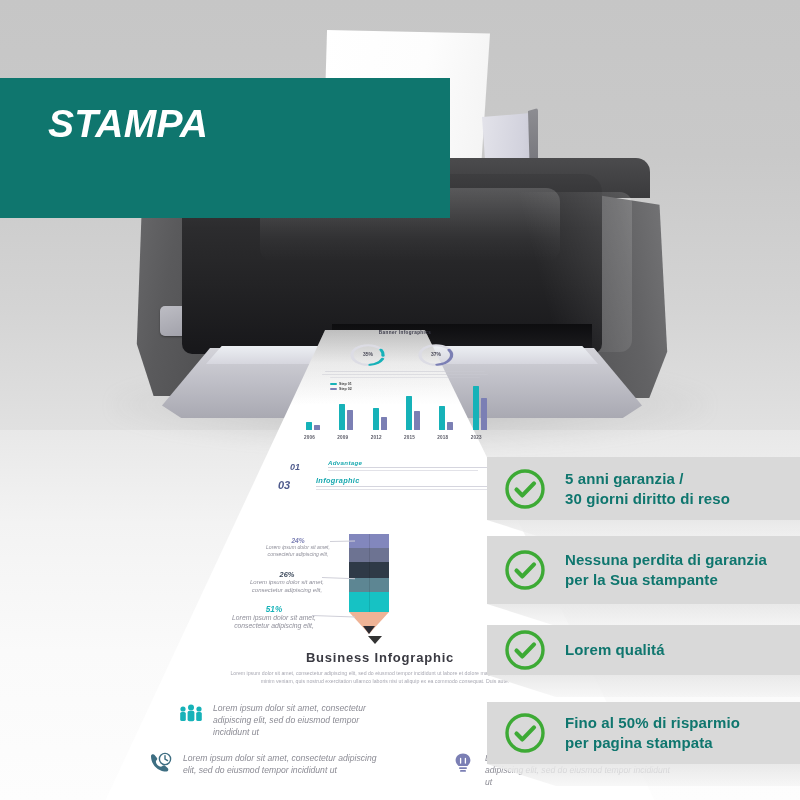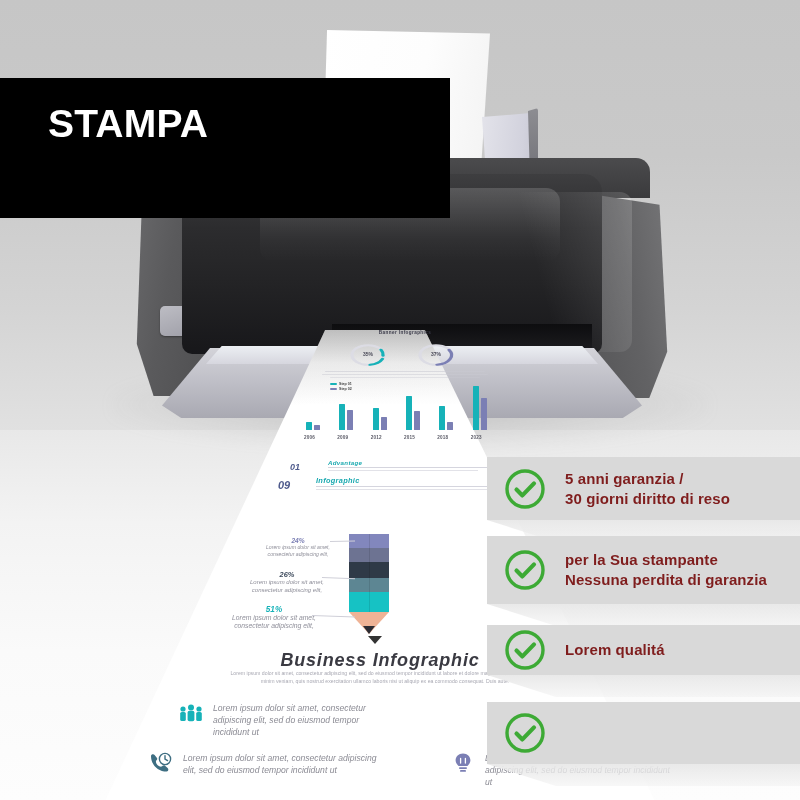--- a/index.html
+++ b/index.html
@@ -167,62 +167,63 @@
     position:absolute; left:35%; bottom:0; width:30%; height:8px;
     background:#2c2c34; clip-path:polygon(0% 0%, 100% 0%, 50% 100%);
   }
   .pct-block { position:absolute; text-align:right; }
   .pct-val { font-weight:bold; font-style:italic; }
   .pct-txt { color:#8e8e99; line-height:1.25; }
   .leader { position:absolute; height:.7px; background:#cfcfd8; transform-origin:left center; }
 
   .biz-title {
     position:absolute; left:230px; top:650px; width:300px; text-align:center;
-    font-size:18px; font-weight:bold; font-style:italic; color:#3a3a42;
+    font-size:13px; font-weight:bold; color:#3a3a42;
     letter-spacing:.8px;
   }
   .biz-arrow {
     position:absolute; left:368px; top:636px; width:0; height:0;
     border-left:7px solid transparent; border-right:7px solid transparent;
     border-top:8px solid #333;
   }
   .biz-para {
     position:absolute; left:225px; top:670px; width:320px; text-align:center;
     font-size:5.2px; color:#a9a9b3; line-height:1.5;
   }
 
   .ftrow { position:absolute; display:flex; align-items:flex-start; gap:9px; }
   .ft-ico { width:26px; height:22px; flex:0 0 auto; }
   .ft-txt { font-size:8.6px; font-style:italic; color:#8b8b94; line-height:1.42; }
 
   
   .banner {
     position:absolute; left:0; top:78px; width:450px; height:140px;
-    background:#000000;
+    background:#0f766e;
+    font-style:italic;
   }
   .banner h1 {
     position:absolute; left:48px; top:24px;
     color:#ffffff; font-size:39px; font-weight:bold; line-height:1.12;
     letter-spacing:.2px;
   }
   .banner h1 span { display:block; }
 
   
   .badge {
     position:absolute; left:487px; width:313px;
     background:#d9d9d9; display:flex; align-items:center;
   }
   .badge-tail {
     position:absolute; left:487px; width:313px; height:22px;
     background:linear-gradient(180deg, rgba(232,232,232,.95) 0%, rgba(240,240,240,.5) 100%);
     clip-path:polygon(0% 0%, 100% 0%, 100% 100%, 22% 100%);
   }
   .check { width:44px; height:44px; flex:0 0 auto; margin-left:16px; }
   .badge-text {
-    margin-left:18px; font-size:15px; font-weight:bold; color:#7f1d1d;
+    margin-left:18px; font-size:15px; font-weight:bold; color:#0f766e;
     line-height:1.32; letter-spacing:.1px;
   }
   .badge-text span { display:block; }
 </style>
 </head>
 <body>
 
 <div id="stage">
 
   <div class="bg-top"></div>
@@ -313,21 +314,21 @@
       </div>
 
     <div class="steps" id="steps">
         <div class="step-row">
           <span class="step-num" style="left:14px;top:4px;font-size:9px;">01</span>
           <span class="step-head" style="left:52px;top:1px;font-size:6.2px;color:#1aa9b0;letter-spacing:.3px;">Advantage</span>
           <span class="step-rule" style="left:52px;top:9px;width:160px;"></span>
           <span class="step-rule" style="left:52px;top:11.5px;width:150px;opacity:.7;"></span>
         </div>
         <div class="step-row">
-          <span class="step-num" style="left:2px;top:4px;font-size:11px;">09</span>
+          <span class="step-num" style="left:2px;top:4px;font-size:11px;">03</span>
           <span class="step-head" style="left:40px;top:1px;font-size:7.4px;color:#1aa9b0;letter-spacing:.3px;">Infographic</span>
           <span class="step-rule" style="left:40px;top:11px;width:196px;"></span>
           <span class="step-rule" style="left:40px;top:13.5px;width:186px;opacity:.7;"></span>
         </div>
       </div>
 
     <div class="pencil">
       <div class="pseg" style="top:0;height:14px;background:#8287bd;"></div>
       <div class="pseg" style="top:14px;height:14px;background:#6d7392;"></div>
       <div class="pseg" style="top:28px;height:16px;background:#2f3a47;"></div>
@@ -437,38 +438,40 @@
           <span>30 giorni diritto di reso</span>
         </span>
       </div>
       <div class="badge-tail" style="top: 520px;"></div>
       <div class="badge" style="top: 536px; height: 68px;">
         <span class="check"><svg viewBox="0 0 44 44">
             <circle cx="22" cy="22" r="18" fill="none" stroke="#3daa35" stroke-width="3.4"></circle>
             <path d="M13.5 22.6 L19.4 28.4 L31 16.4" fill="none" stroke="#3daa35" stroke-width="4.2" stroke-linecap="round" stroke-linejoin="round"></path>
           </svg></span>
         <span class="badge-text">
+          <span>Nessuna perdita di garanzia</span>
           <span>per la Sua stampante</span>
-          <span>Nessuna perdita di garanzia</span>
         </span>
       </div>
       <div class="badge-tail" style="top: 604px;"></div>
       <div class="badge" style="top: 625px; height: 50px;">
         <span class="check"><svg viewBox="0 0 44 44">
             <circle cx="22" cy="22" r="18" fill="none" stroke="#3daa35" stroke-width="3.4"></circle>
             <path d="M13.5 22.6 L19.4 28.4 L31 16.4" fill="none" stroke="#3daa35" stroke-width="4.2" stroke-linecap="round" stroke-linejoin="round"></path>
           </svg></span>
         <span class="badge-text">
           <span>Lorem qualitá</span>
         </span>
       </div>
       <div class="badge-tail" style="top: 675px;"></div>
       <div class="badge" style="top: 702px; height: 62px;">
         <span class="check"><svg viewBox="0 0 44 44">
             <circle cx="22" cy="22" r="18" fill="none" stroke="#3daa35" stroke-width="3.4"></circle>
             <path d="M13.5 22.6 L19.4 28.4 L31 16.4" fill="none" stroke="#3daa35" stroke-width="4.2" stroke-linecap="round" stroke-linejoin="round"></path>
           </svg></span>
         <span class="badge-text">
+          <span>Fino al 50% di risparmio</span>
+          <span>per pagina stampata</span>
         </span>
       </div>
       <div class="badge-tail" style="top: 764px;"></div>
     </div>
 </div>
 
 </body></html>

